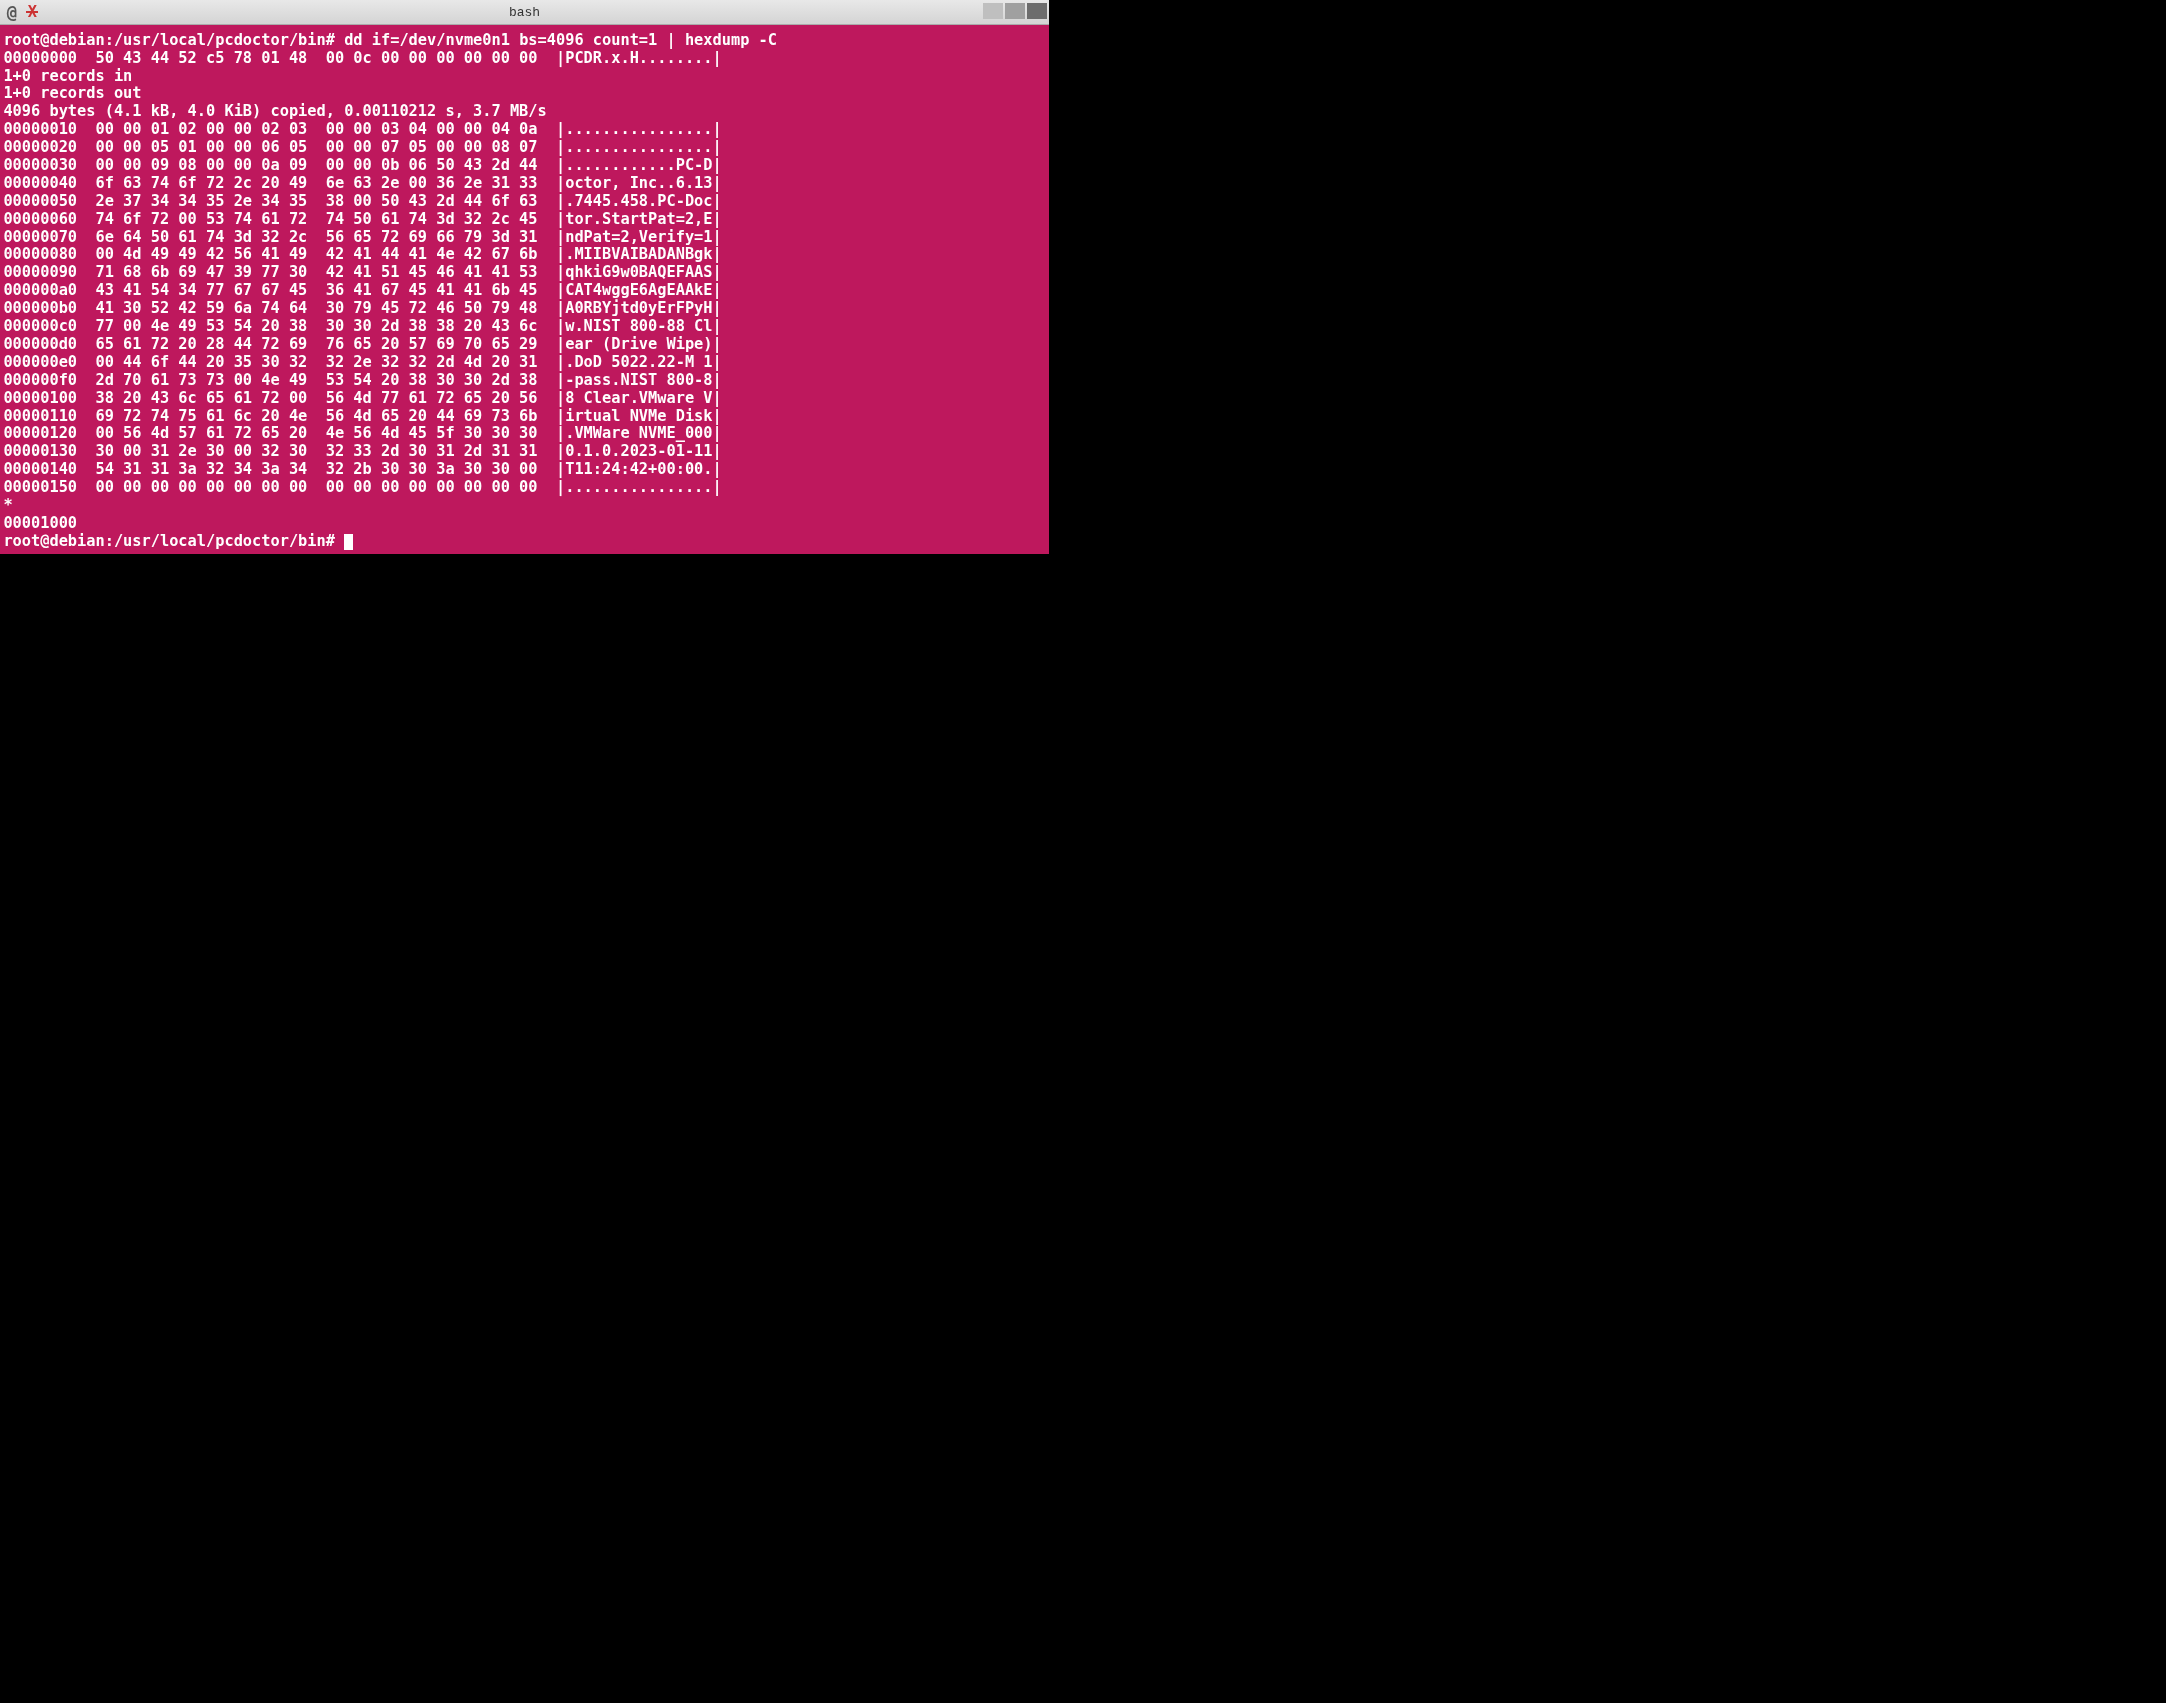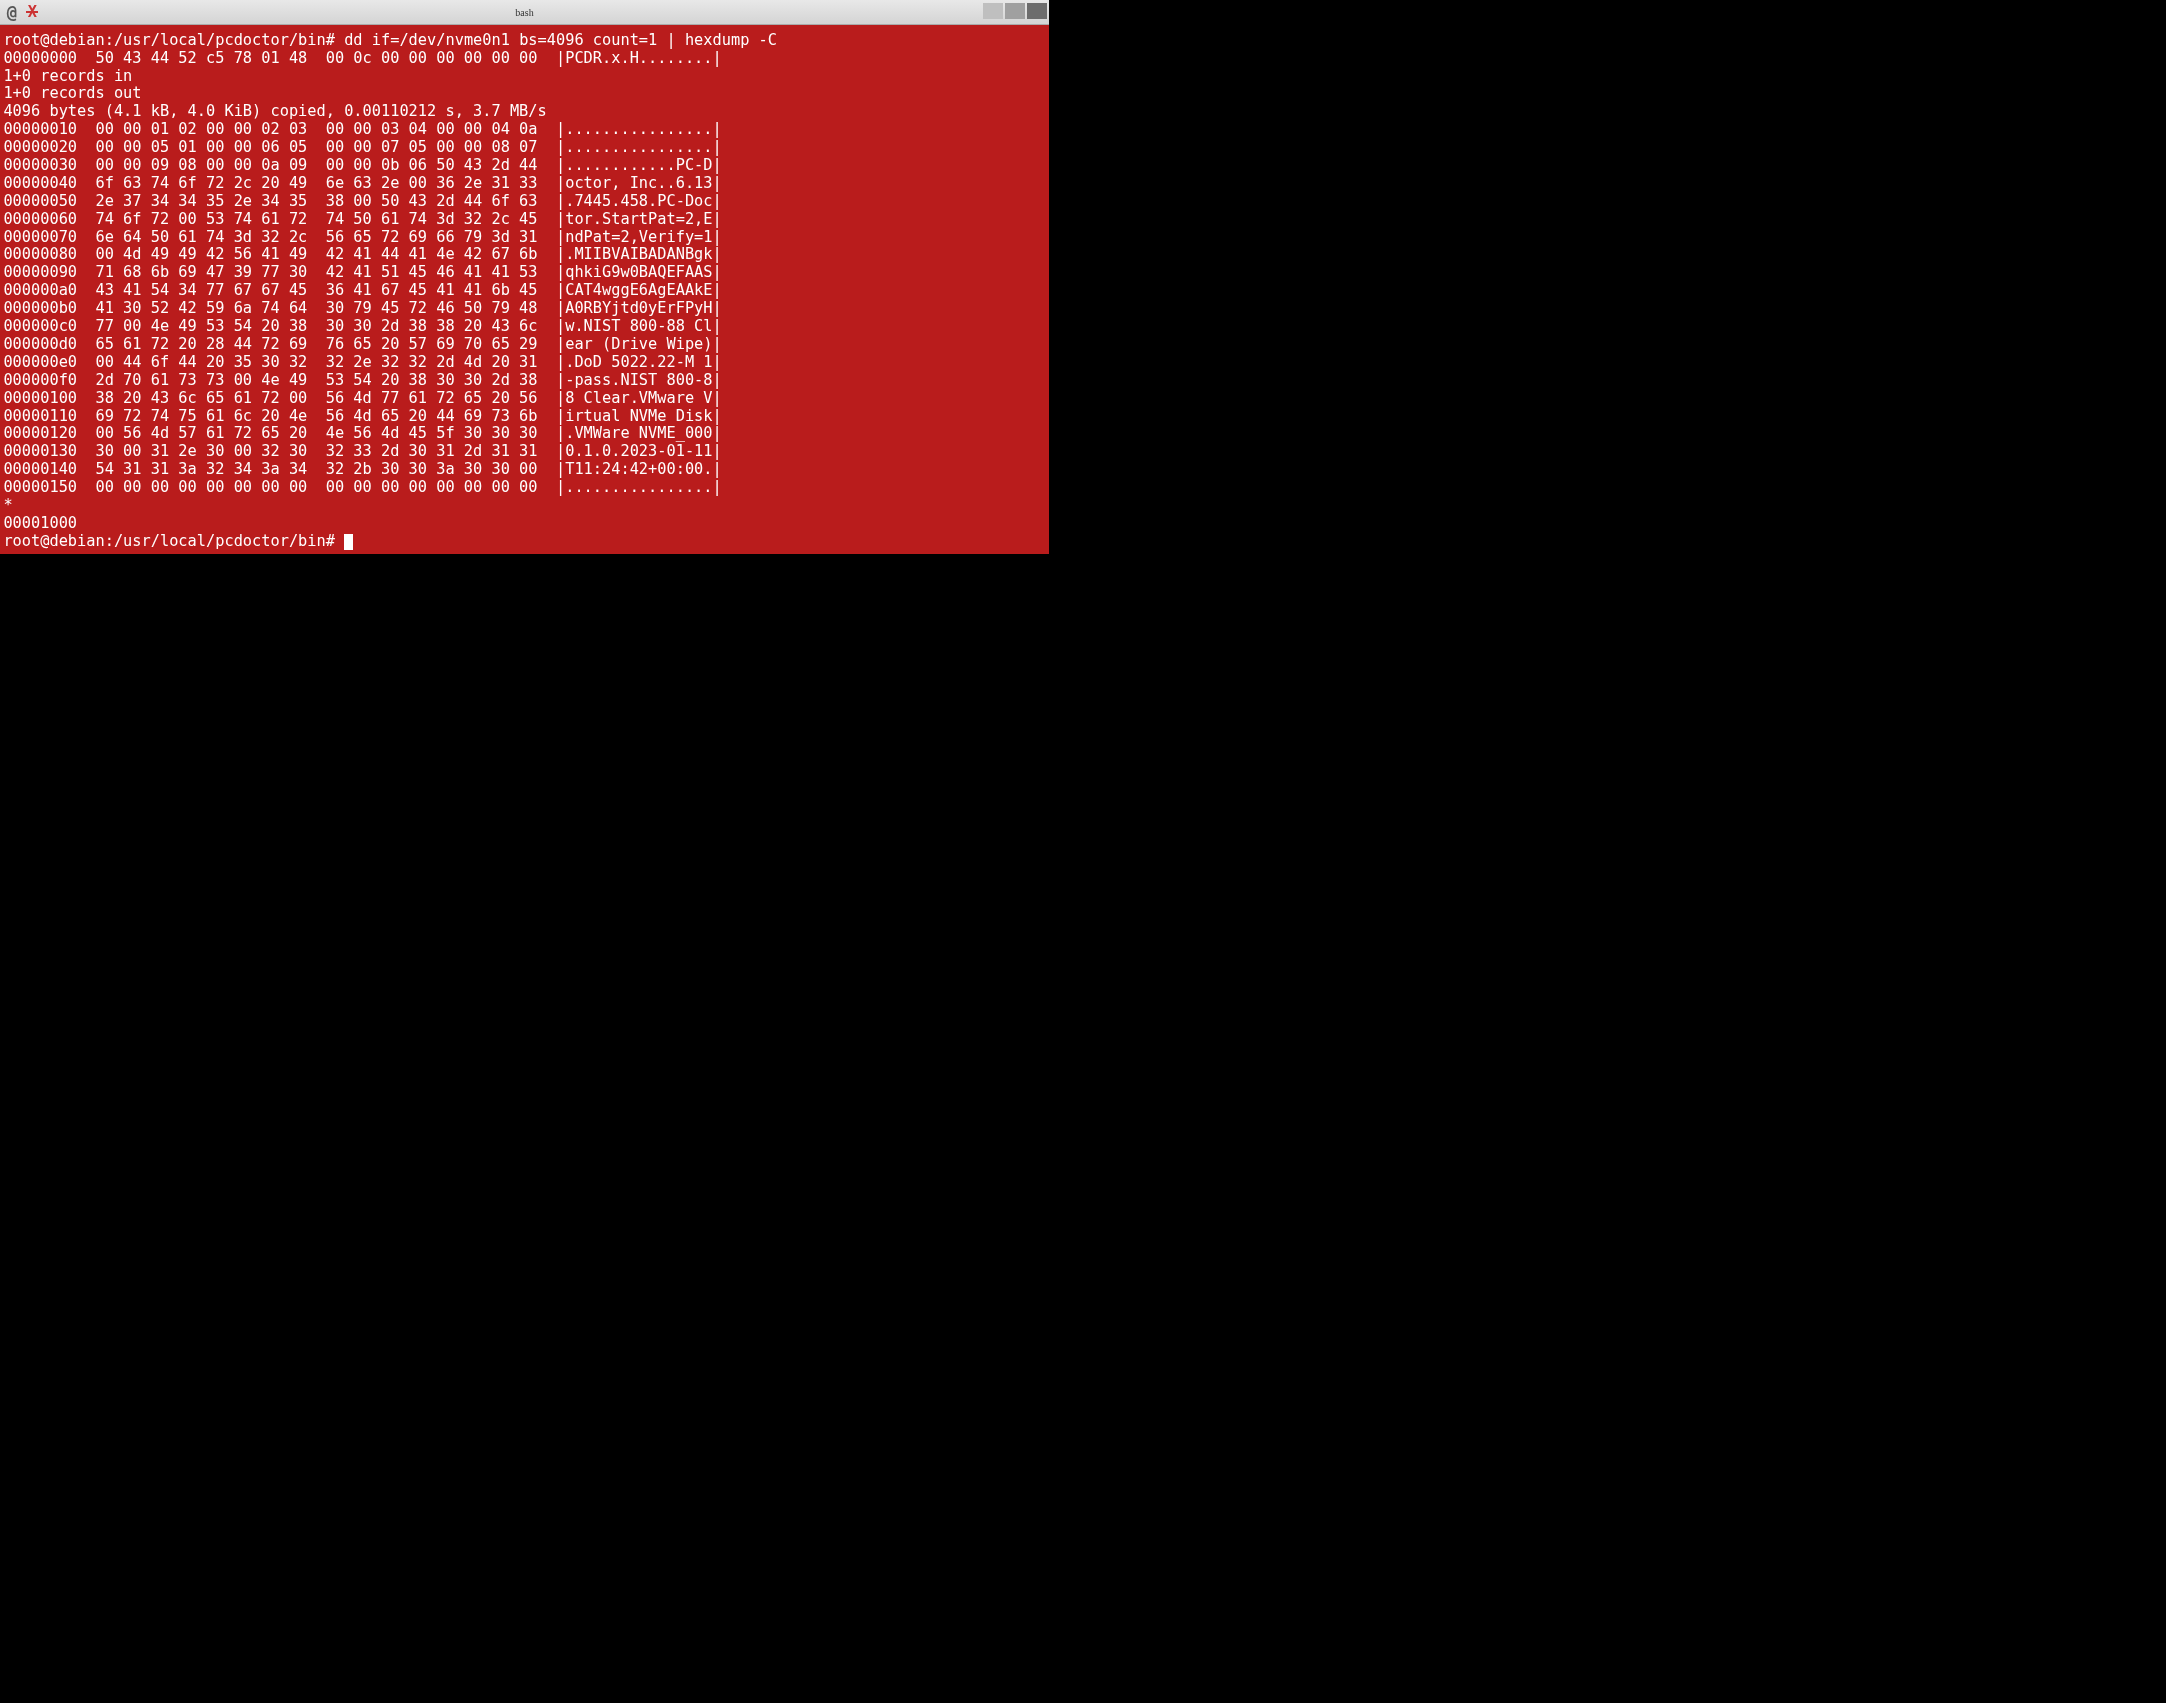--- a/index.html
+++ b/index.html
@@ -46,44 +46,44 @@
     content: "";
     position: absolute;
     left: 2.6px; right: 2.6px; top: 7.7px;
     height: 1.7px;
     background: #c33;
   }
   .tb-title {
     position: absolute;
     left: 0; right: 0;
     text-align: center;
-    font-family: Liberation Serif, serif;
-    font-size: 10px;
+    font-family: Liberation Mono, monospace;
+    font-size: 13px;
     color: #333;
   }
   .tb-right {
     position: absolute;
     right: 1.7px; top: 3.4px;
     display: flex;
     gap: 1.7px;
   }
   .tb-btn {
     width: 20.4px; height: 15.3px;
     background: #bfbfbf;
   }
   .tb-btn.mid { background: #a0a0a0; }
   .tb-btn.dark { background: #6d6d6d; }
   .term {
-    background: #b91c1c;
+    background: #be185d;
     color: #fff;
     padding: 6.8px 3.4px 3.4px 3.4px;
     white-space: pre;
     line-height: 1.17;
     letter-spacing: 0px;
-    font-weight: normal;
+    font-weight: bold;
   }
   .cursor {
     display: inline-block;
     width: 8.5px;
     height: 15.3px;
     background: #fff;
     vertical-align: text-bottom;
   }
 </style>
 </head>

